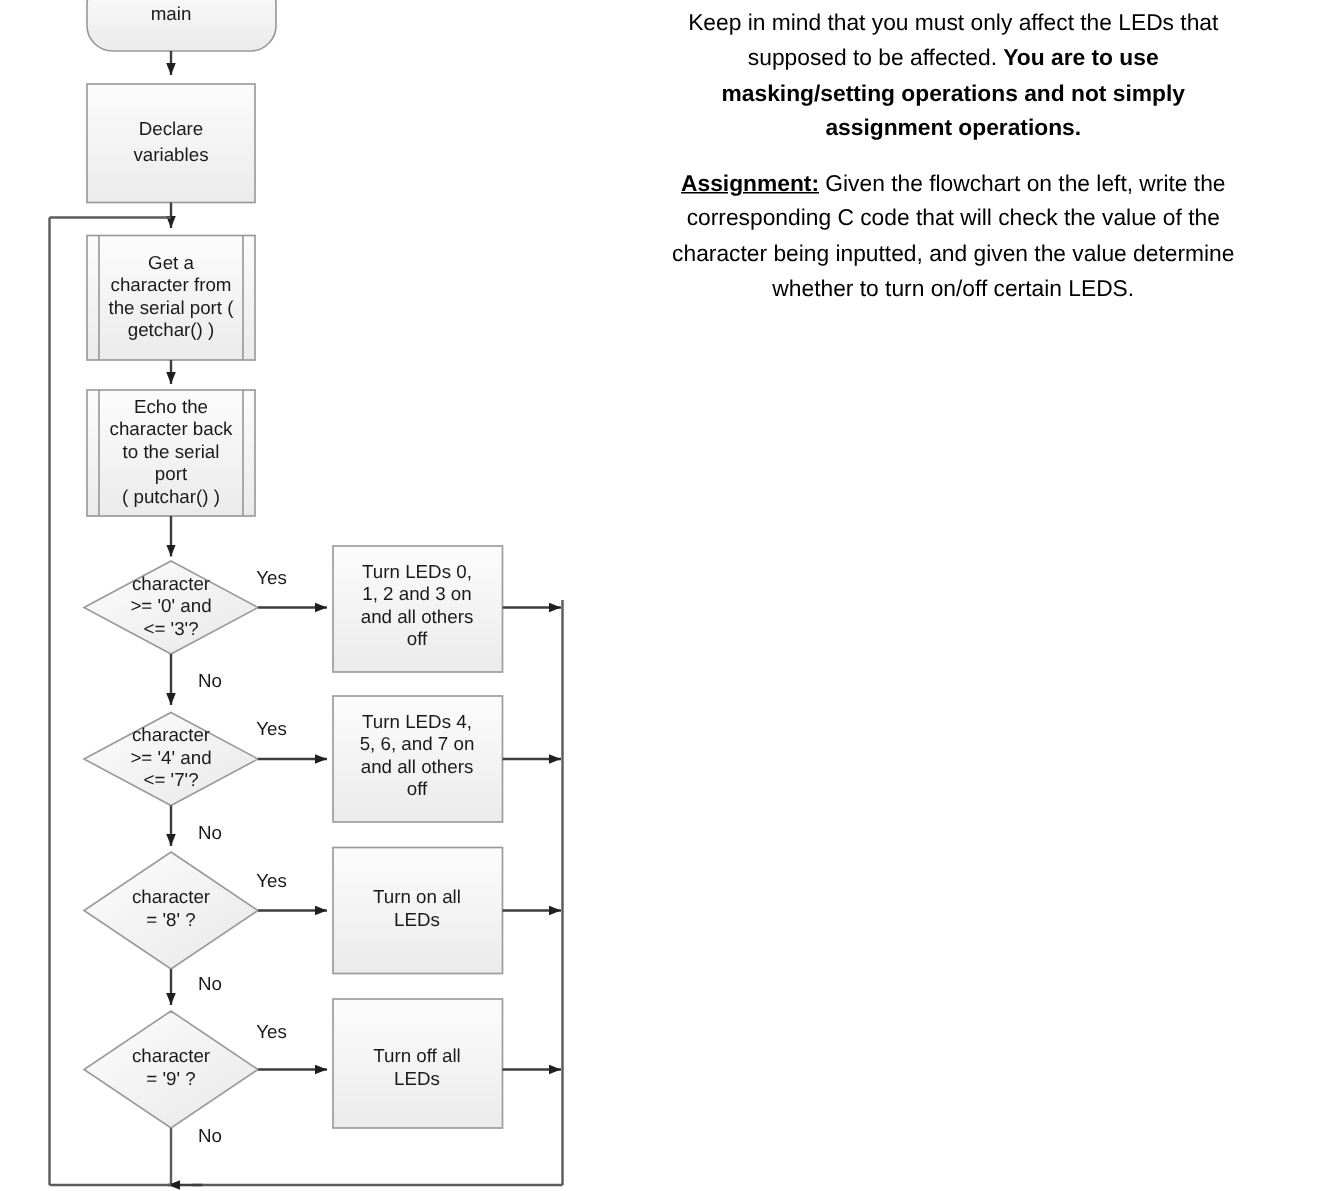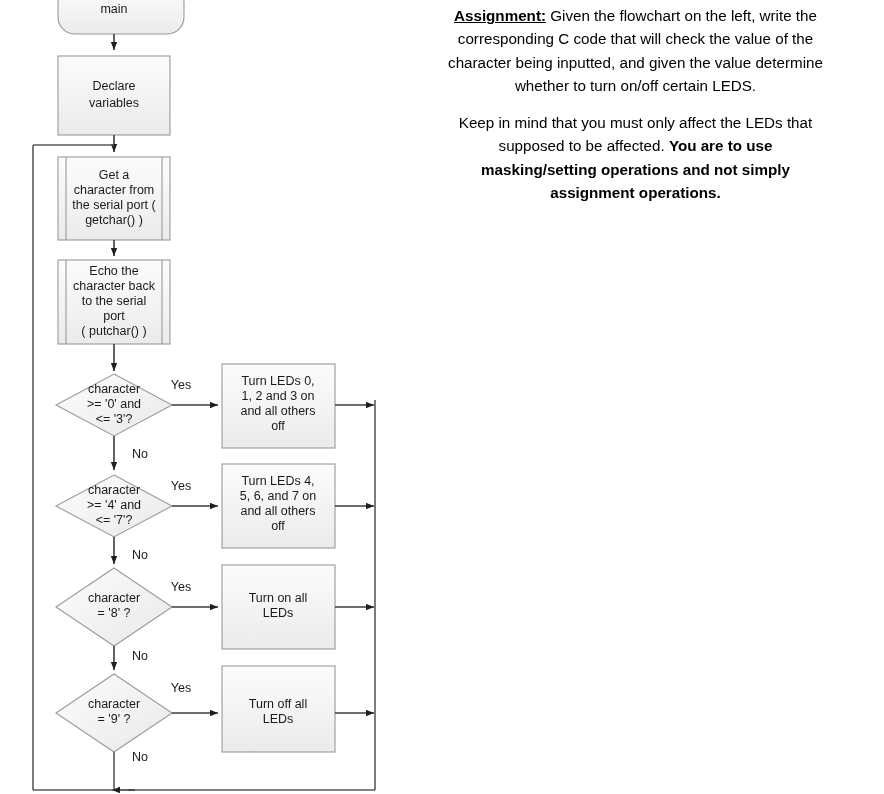--- a/index.html
+++ b/index.html
@@ -226,16 +226,16 @@
     <line class="connector" x1="335" y1="713" x2="374" y2="713" marker-end="url(#arrow)"></line>
 
     <path class="rail" d="M375,400 L375,790"></path>
     <path class="rail" d="M375,790 L128,790"></path>
     <line class="connector" x1="135" y1="790" x2="112" y2="790" marker-end="url(#arrow-left)"></line>
     <path class="rail" d="M114,790 L33,790"></path>
   </svg>
 </div>
 
 <div id="text-panel">
+  <p class="para"><span>Keep in mind that you must only affect the LEDs that supposed to be affected. </span><span class="b">You are to use masking/setting operations and not simply assignment operations.</span></p>
+
   <p class="para"><span class="b-u">Assignment:</span><span> Given the flowchart on the left, write the corresponding C code that will check the value of the character being inputted, and given the value determine whether to turn on/off certain LEDS.</span></p>
-
-  <p class="para"><span>Keep in mind that you must only affect the LEDs that supposed to be affected. </span><span class="b">You are to use masking/setting operations and not simply assignment operations.</span></p>
 </div>
 
 </body></html>

